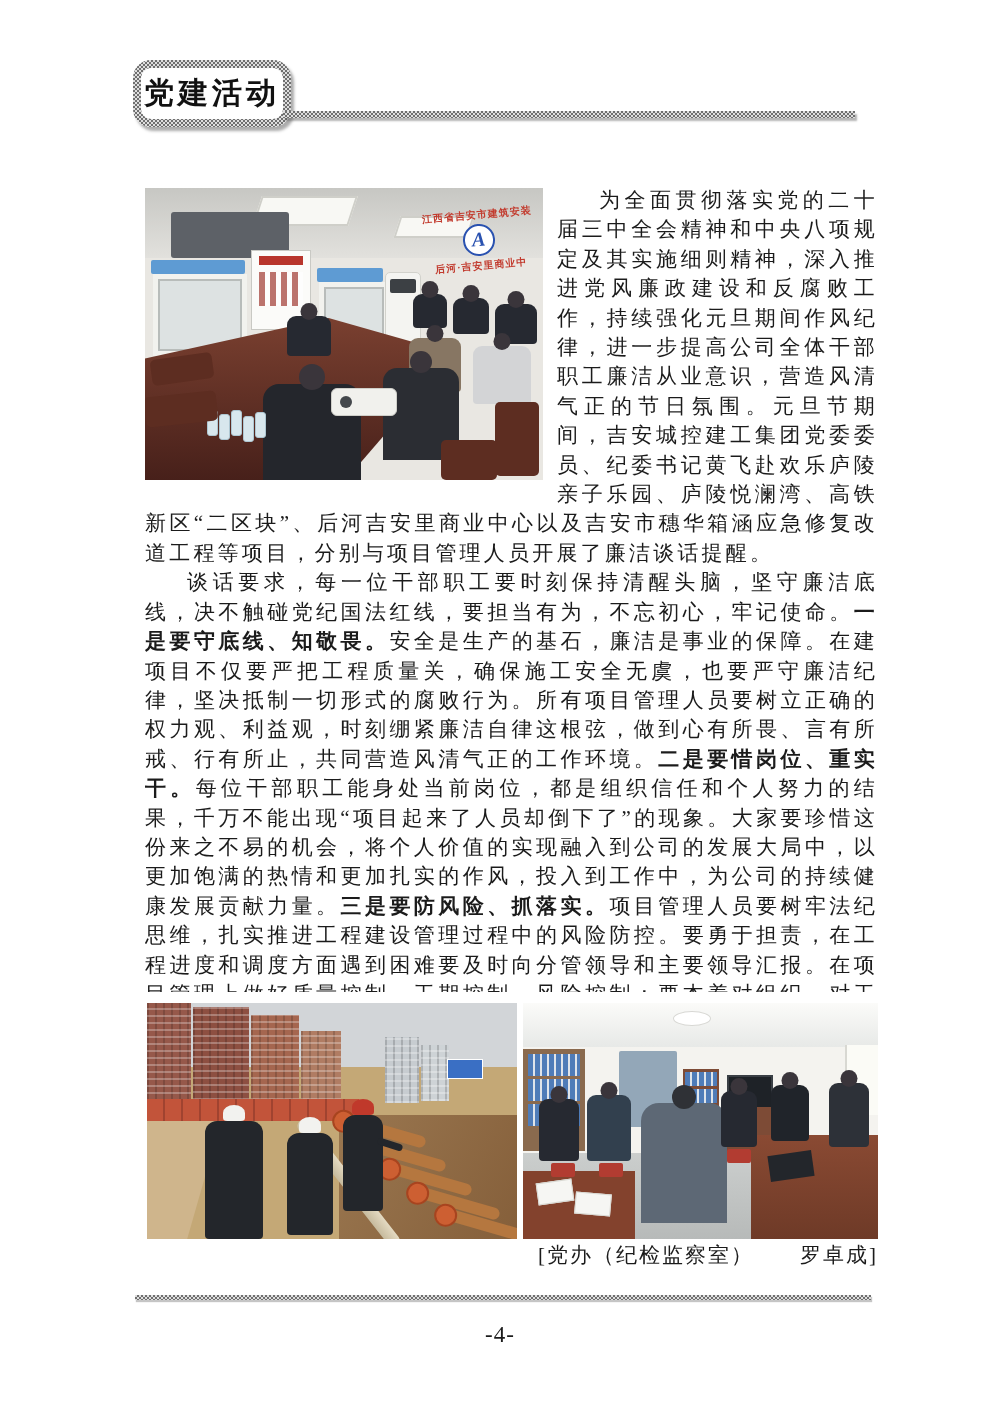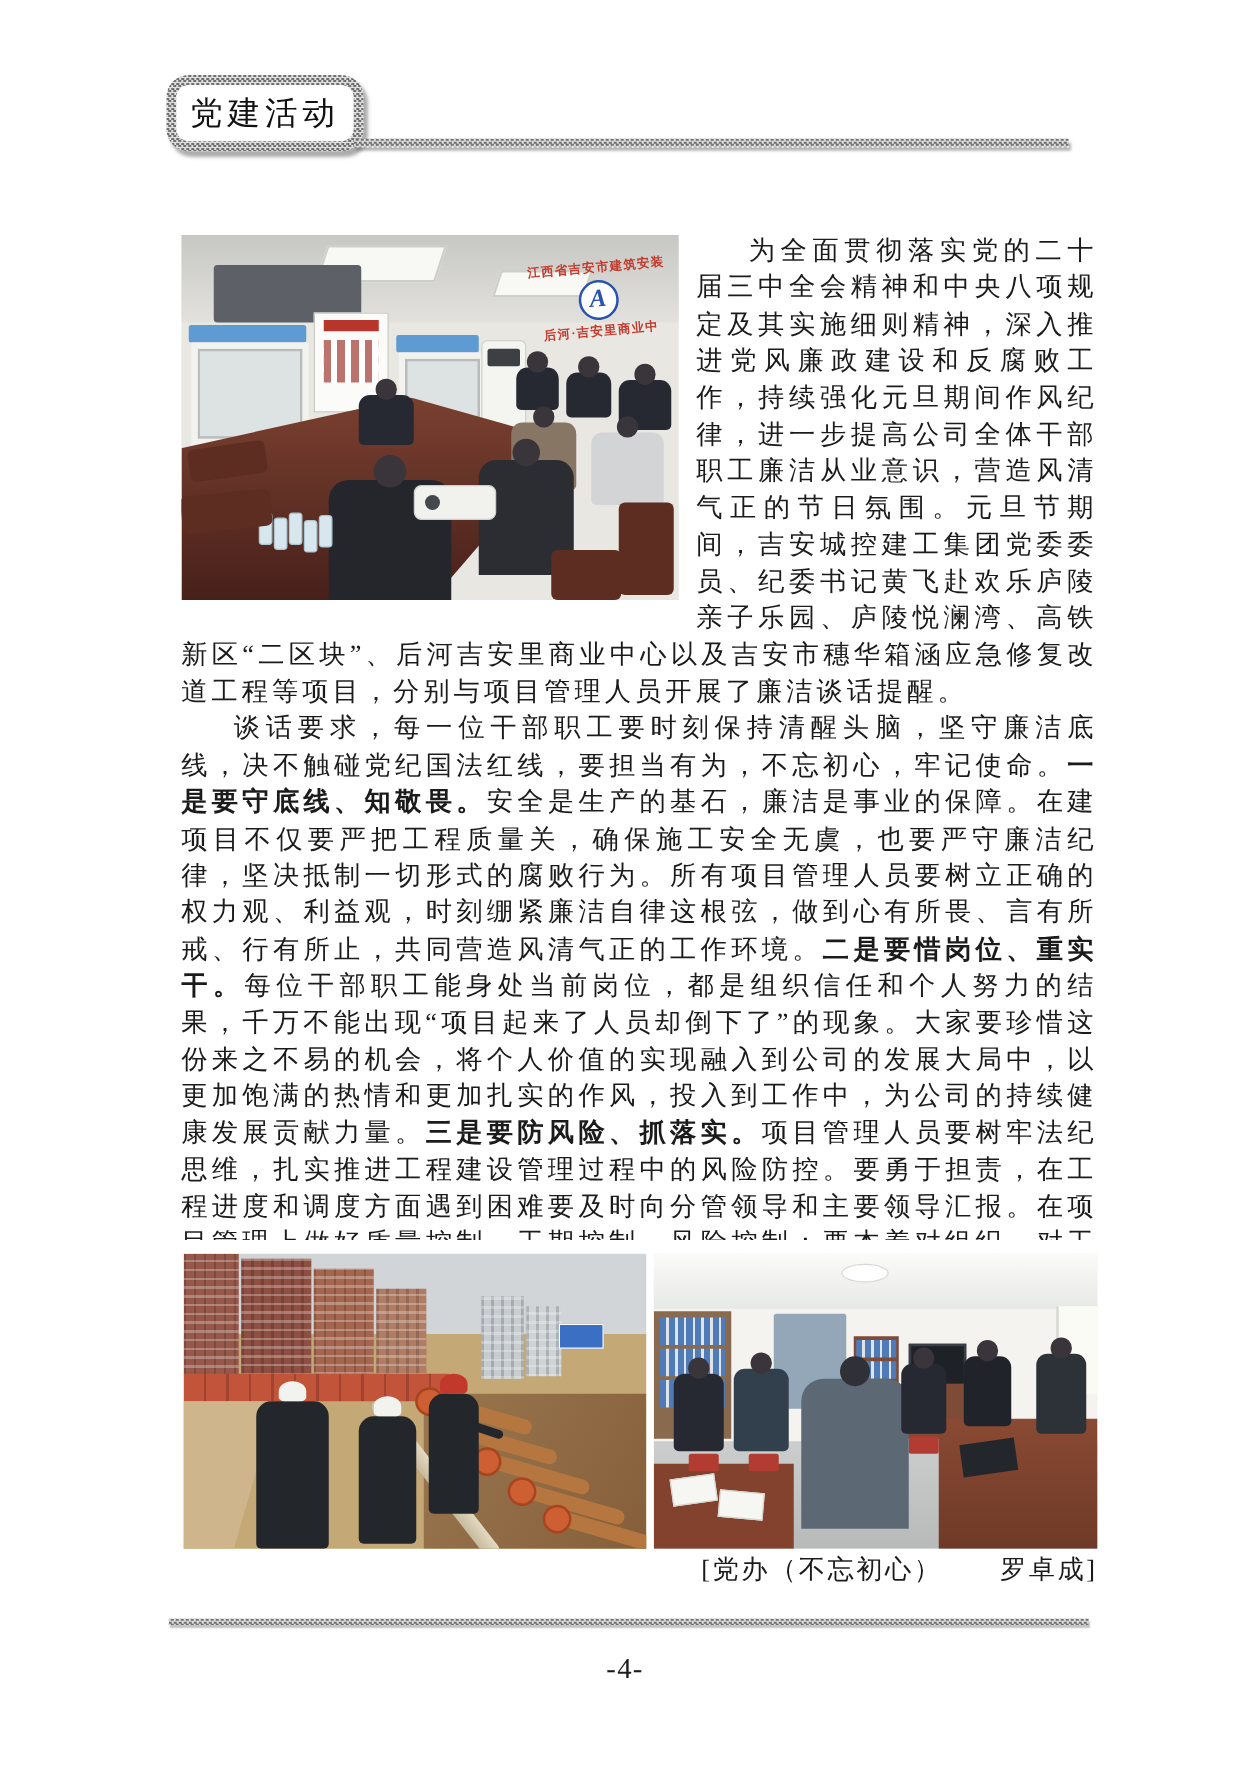--- a/index.html
+++ b/index.html
@@ -6,21 +6,21 @@
   .page{position:relative;width:1000px;height:1414px;background:#fff;margin:0 auto;
         font-family:"Liberation Serif","DejaVu Serif",serif;color:#1b1b1b;overflow:hidden;}
 
   
   .stipple{background:repeating-conic-gradient(#6f6f6f 0% 25%, #dedede 0% 50%);background-size:4px 4px;}
 
   
   .badge{position:absolute;left:133px;top:60px;width:142px;padding:8px;border-radius:18px;
          box-shadow:3px 4px 3px rgba(70,70,70,.45);}
   .badge-inner{background:#fff;border-radius:10px;text-align:center;padding:5px 0;}
-  .badge-text{font-size:26px;font-weight:normal;letter-spacing:4px;color:#111;}
+  .badge-text{font-size:30px;font-weight:bold;letter-spacing:4px;color:#111;}
   .header-rule{position:absolute;left:283px;top:111px;width:572px;height:7px;
                box-shadow:2px 3px 2px rgba(90,90,90,.45);}
 
   .title{position:absolute;top:129px;left:0;width:1000px;margin:0;text-align:center;
          font-size:31px;font-weight:bold;letter-spacing:6px;color:#0d0d0d;}
 
   
   .article{position:absolute;left:145px;top:186px;width:733px;height:806px;overflow:hidden;
            font-size:21px;line-height:29.4px;text-align:justify;}
   .para{margin:0;text-indent:2em;letter-spacing:3.2px;}
@@ -260,18 +260,18 @@
       <div class="person s1"></div>
       <div class="person s2"></div>
       <div class="person s3"></div>
       <div class="person s4"></div>
       <div class="person s5"></div>
       <div class="person s6"></div>
     </div>
 
   </div>
 
-  <div class="attribution">[党办（不忘初心）　　罗卓成]</div>
+  <div class="attribution">[党办（纪检监察室）　　罗卓成]</div>
 
   <div class="footer-rule stipple"></div>
   <div class="page-number">-4-</div>
 
 </div>
 
 </body></html>

